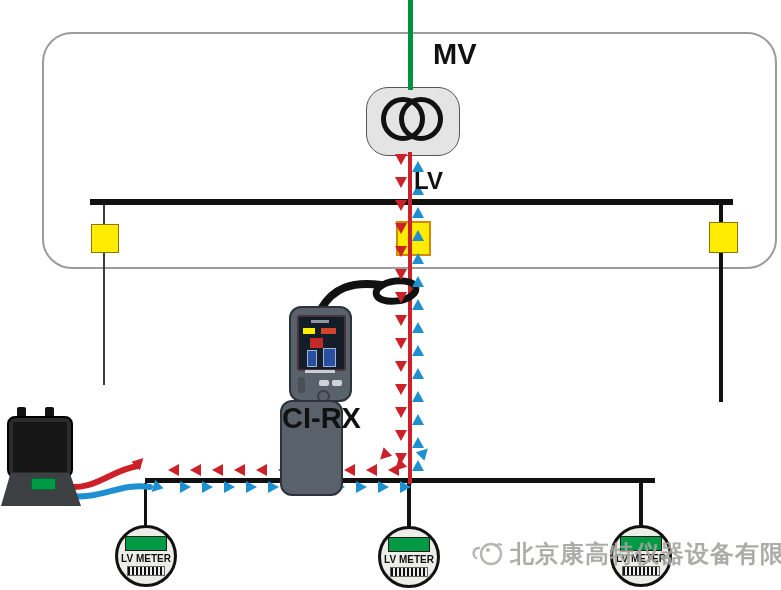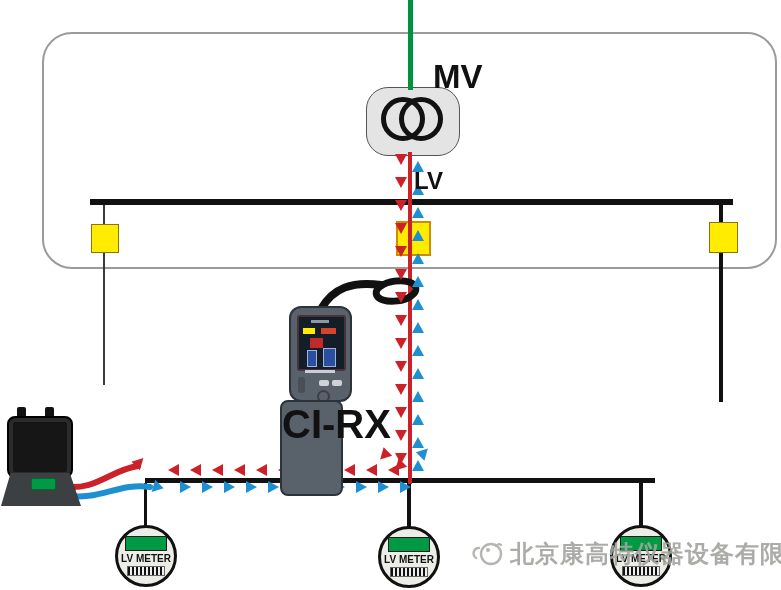--- a/index.html
+++ b/index.html
@@ -23,23 +23,23 @@
   .fuse.right{left:709px;top:222px;width:27px;height:29px;}
 
   
   .trafo{left:366px;top:87px;width:92px;height:67px;background:#e4e4e4;border:1px solid #555;
          border-radius:22px;z-index:2;}
   .coil{position:absolute;width:34px;height:34px;border:5px solid #111;border-radius:50%;top:9px;}
   .coil.c1{left:14px;} .coil.c2{left:32px;}
 
   
   .lbl{color:#111;font-weight:bold;z-index:6;white-space:nowrap;}
-  .lbl.mv{left:433px;top:38px;font-size:33px;margin-top:20px;}
+  .lbl.mv{left:433px;top:38px;font-size:29px;}
   .lbl.lv{left:414px;top:167px;font-size:24px;}
-  .lbl.cirx{left:280px;top:400px;font-size:40px;border-radius:8px;}
+  .lbl.cirx{left:280px;top:400px;font-size:29px;}
   .lbl.citx{left:0px;top:522px;font-size:30px;}
 
   
   .arr{position:absolute;width:0;height:0;z-index:4;}
   .arr.down{border-left:6px solid transparent;border-right:6px solid transparent;border-top:11px solid var(--ac);}
   .arr.up{border-left:6px solid transparent;border-right:6px solid transparent;border-bottom:11px solid var(--ac);}
   .arr.left{border-top:6px solid transparent;border-bottom:6px solid transparent;border-right:11px solid var(--ac);}
   .arr.right{border-top:6px solid transparent;border-bottom:6px solid transparent;border-left:11px solid var(--ac);}
 
   

